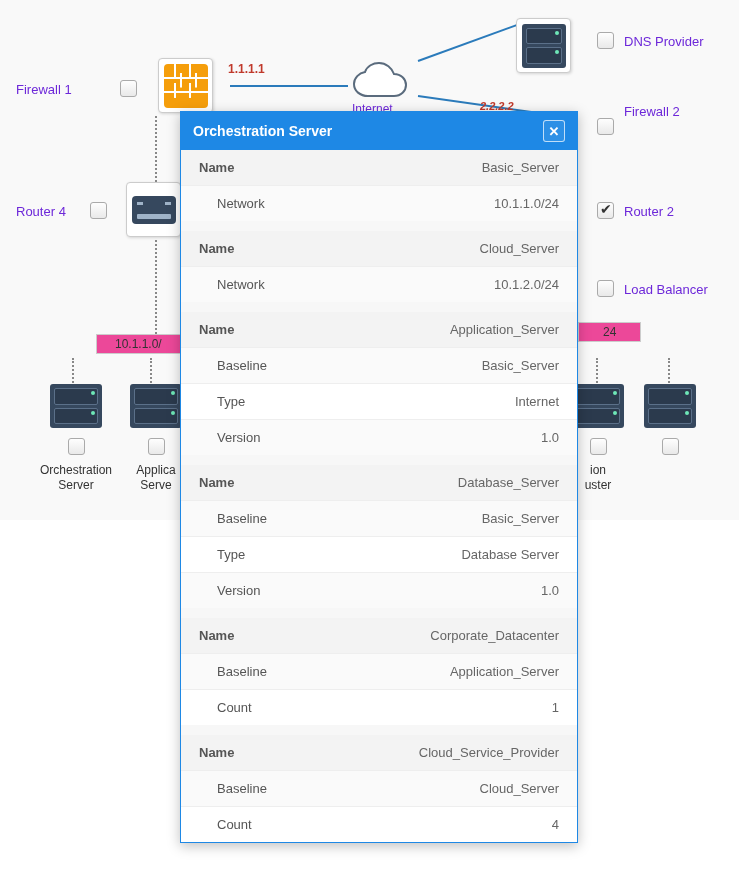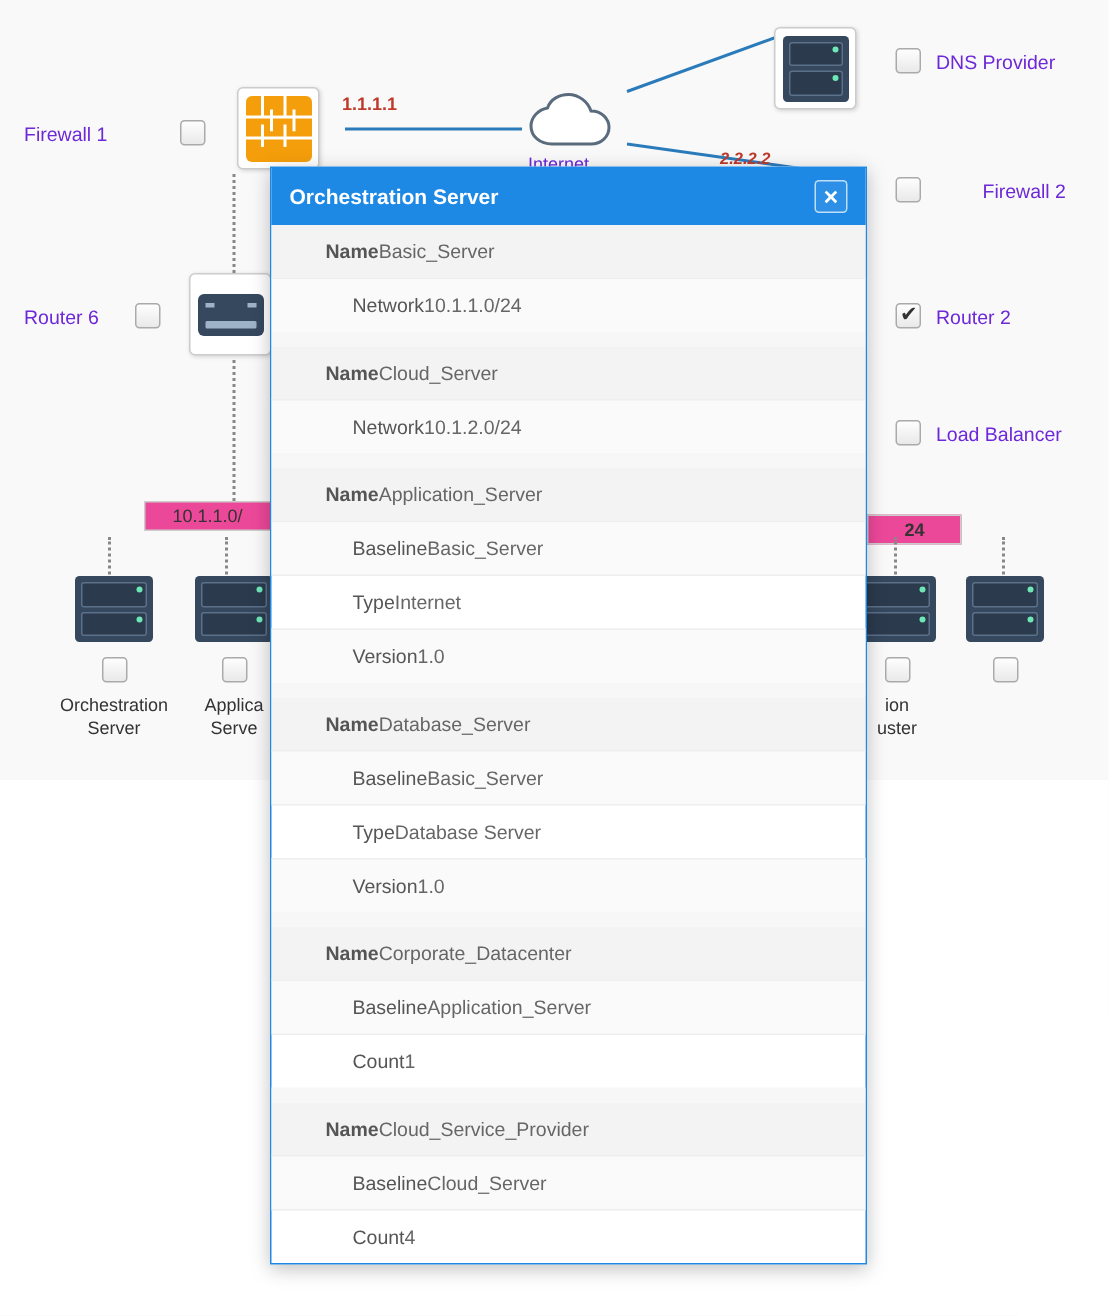--- a/index.html
+++ b/index.html
@@ -55,21 +55,21 @@
   .mini-srv .cb-wrap{display:flex;justify-content:center;margin-top:10px;}
   .mini-srv .label{text-align:center;font-size:12px;margin-top:8px;line-height:1.25;}
 
   
   .modal { position:absolute; left:180px; top:111px; width:398px; border:1px solid #1e88e5; background:#fff; box-shadow:0 3px 12px rgba(0,0,0,0.25); }
   .modal-header{ background:#1e88e5; color:#fff; padding:8px 12px; display:flex; justify-content:space-between; align-items:center; font-weight:bold; font-size:14px;}
   .closebtn{ width:22px; height:22px; border:1px solid rgba(255,255,255,0.7); border-radius:3px; display:flex;align-items:center;justify-content:center; color:#fff; cursor:pointer; background:rgba(255,255,255,0.07); font-size:13px;}
   .modal-body{}
   .group{ border-bottom:10px solid #f7f7f7; }
   .group:last-child{border-bottom:none;}
-  .row{ display:flex; padding:10px 18px 10px 36px; border-top:1px solid #eee; }
+  .row{ display:flex; justify-content:space-between; padding:10px 18px 10px 18px; border-top:1px solid #eee; }
   .row:first-child{border-top:none; background:#f3f3f3;}
   .row.alt{ background:#fafafa; }
   .row .k{ font-weight:bold; color:#555;}
   .row .v{ color:#666;}
   .row.sub .k{ padding-left:18px; font-weight:normal;}
 </style>
 </head>
 <body>
 
 <div class="diagram">
@@ -96,40 +96,40 @@
     <div class="srv-icon">
         <div class="u"></div>
         <div class="u"></div>
       </div>
   </div>
   <span class="cb" style="position:absolute;left:597px;top:32px;"></span>
   <div class="lbl" style="left:624px;top:34px;">DNS Provider</div>
 
   <div class="iplabel" style="left:480px;top:100px;font-size:11px;font-style:italic;">2.2.2.2</div>
   <span class="cb" style="position:absolute;left:597px;top:118px;"></span>
-  <div class="lbl" style="left:624px;top:120px;margin-left:31px;">Firewall 2</div>
-
-  <div class="lbl" style="left:16px;top:204px;">Router 6</div>
+  <div class="lbl" style="left:624px;top:104px;">Firewall 2</div>
+
+  <div class="lbl" style="left:16px;top:204px;">Router 4</div>
   <span class="cb" style="position:absolute;left:90px;top:202px;"></span>
   <div class="devbox" style="left:126px;top:182px;">
     <div class="router-icon">
         <div class="slot"></div>
       </div>
   </div>
 
   <div class="dotline" style="left:155px;top:116px;height:66px;"></div>
 
   <span class="cb checked" style="position:absolute;left:597px;top:202px;"></span>
   <div class="lbl" style="left:624px;top:204px;">Router 2</div>
 
   <span class="cb" style="position:absolute;left:597px;top:280px;"></span>
   <div class="lbl" style="left:624px;top:282px;">Load Balancer</div>
 
   <div class="netlabel" style="left:96px;top:334px;">10.1.1.0/</div>
-  <div class="netlabel" style="left:578px;top:343px;padding:2px 24px;font-weight:bold;">24</div>
+  <div class="netlabel" style="left:578px;top:322px;padding:2px 24px;">24</div>
 
   <div class="dotline" style="left:155px;top:240px;height:94px;"></div>
 
   <div class="dotline" style="left:72px;top:358px;height:28px;"></div>
   <div class="dotline" style="left:150px;top:358px;height:28px;"></div>
   <div class="dotline" style="left:596px;top:358px;height:28px;"></div>
   <div class="dotline" style="left:668px;top:358px;height:28px;"></div>
 
   <div class="mini-srv" style="left:46px;top:384px;">
     <div class="srv-icon">

